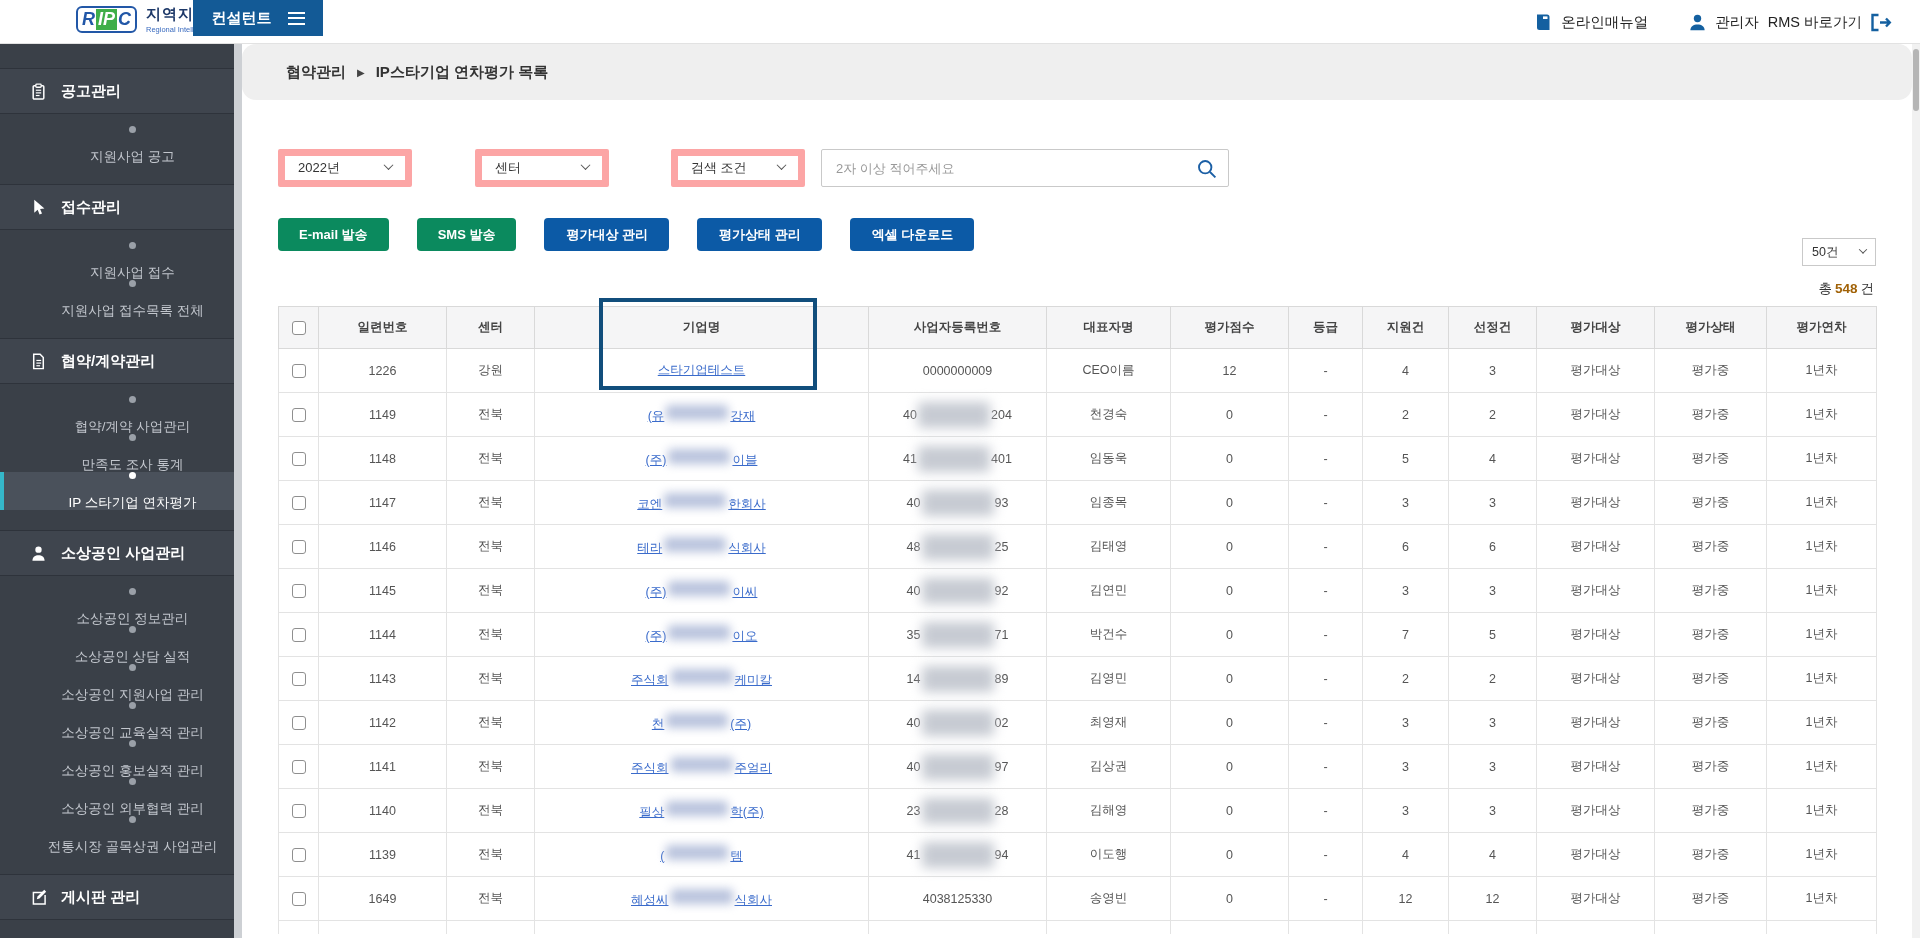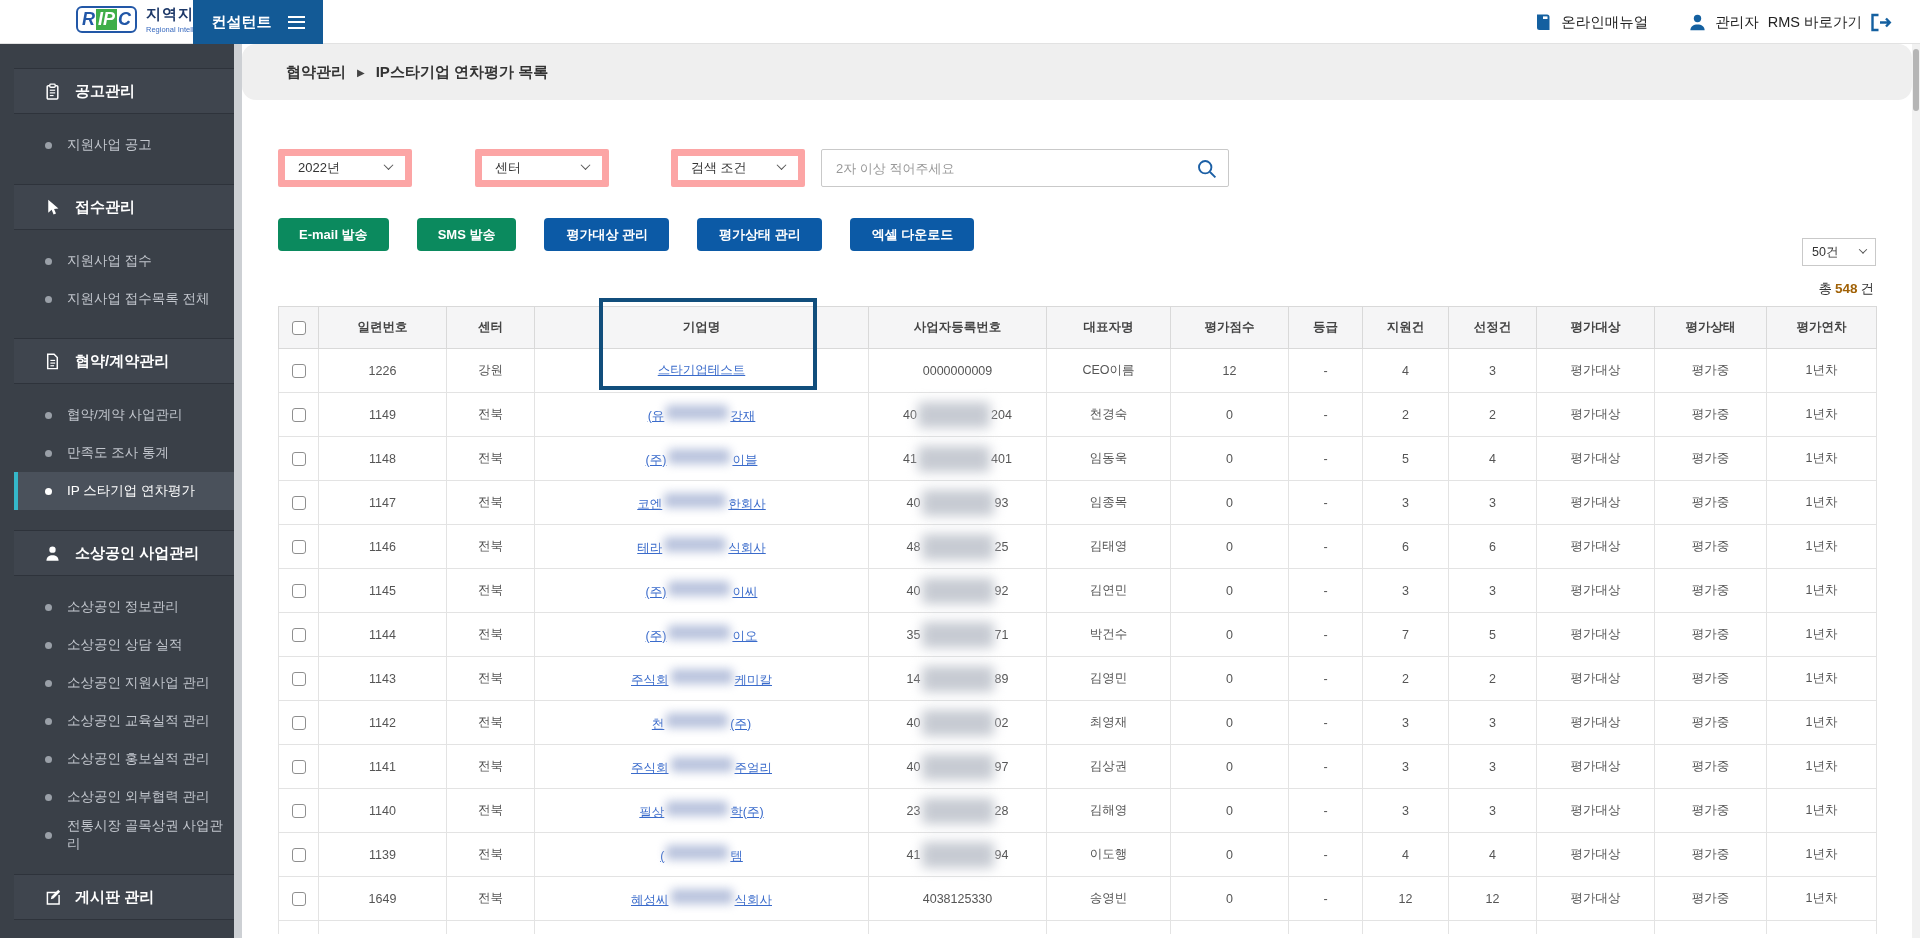--- a/index.html
+++ b/index.html
@@ -10,41 +10,41 @@
   
   .topbar { position:absolute; top:0; left:0; right:0; height:44px; background:#fff;
     border-bottom:1px solid #e2e2e2; z-index:5; }
   .logo-area { position:absolute; left:76px; top:5px; display:flex; align-items:center; gap:9px; }
   .logo-mark { display:flex; align-items:center; border:2px solid #2257a7; border-radius:6px;
     padding:1px 4px; font-weight:bold; font-style:italic; font-size:18px; color:#2257a7; }
   .logo-ip { background:#3fae49; color:#fff; border-radius:0; padding:0 2px; margin:0 1px;
     font-style:italic; }
   .logo-text-ko { font-size:15px; font-weight:bold; color:#1d3868; letter-spacing:1px; }
   .logo-text-en { font-size:7.5px; color:#3a6bbf; margin-top:1px; }
-  .consultant-tab { position:absolute; left:193px; top:0; width:130px; height:44px;
+  .consultant-tab { position:absolute; left:193px; top:0; width:130px; height:36px;
     background:#135a96; color:#fff; display:flex; align-items:center; justify-content:center;
     gap:16px; font-size:15px; font-weight:bold; cursor:pointer; }
   .hamburger { display:flex; flex-direction:column; gap:3.5px; }
   .hamburger span { width:17px; height:2px; background:#fff; }
   .top-links { position:absolute; right:28px; top:0; height:44px; display:flex;
     align-items:center; gap:9px; font-size:14.5px; color:#222; }
   .top-links .grp { display:flex; align-items:center; gap:8px; cursor:pointer; }
   .top-links .spacer { width:22px; }
   .tl-label { color:#222; }
 
   
   .sidebar { position:absolute; left:0; top:44px; bottom:0; width:242px; background:#3a4048; }
-  .sidebar-nav { position:absolute; left:0; top:0; right:8px; bottom:0; padding-top:24px; overflow:hidden;padding-left:14px; }
+  .sidebar-nav { position:absolute; left:0; top:0; right:8px; bottom:0; padding-top:24px; overflow:hidden; }
   .side-section { height:46px; display:flex; align-items:center; gap:14px; padding-left:30px;
     background:#3f454e; border-top:1px solid #2e333b; border-bottom:1px solid #2e333b;
     color:#fff; font-weight:bold; font-size:15px; cursor:pointer; }
   .side-section svg { width:17px; height:17px; }
   .side-items { padding:12px 0 20px; }
   .side-item { position:relative; height:38px; display:flex; align-items:center;
-    padding-left:31px; gap:15px; color:#c2c6cd; font-size:13.5px; cursor:pointer; }
+    padding-left:31px; gap:15px; color:#c2c6cd; font-size:13.5px; cursor:pointer;flex-direction:column; }
   .side-item .bullet { width:7px; height:7px; border-radius:50%; background:#9aa0a8; flex:none; }
   .side-item.active { background:#4a515b; color:#fff; }
   .side-item.active .bullet { background:#fff; }
   .side-item.active::before { content:''; position:absolute; left:0; top:0; bottom:0; width:4px;
     background:#35b7c9; }
   .side-items.indent .side-item { padding-left:55px; }
   .sidebar-scrollstrip { position:absolute; right:0; top:0; bottom:0; width:8px; background:#cdd0d4; }
 
   
   .main { position:absolute; left:242px; top:44px; right:8px; bottom:0; background:#fff; overflow:hidden; }

